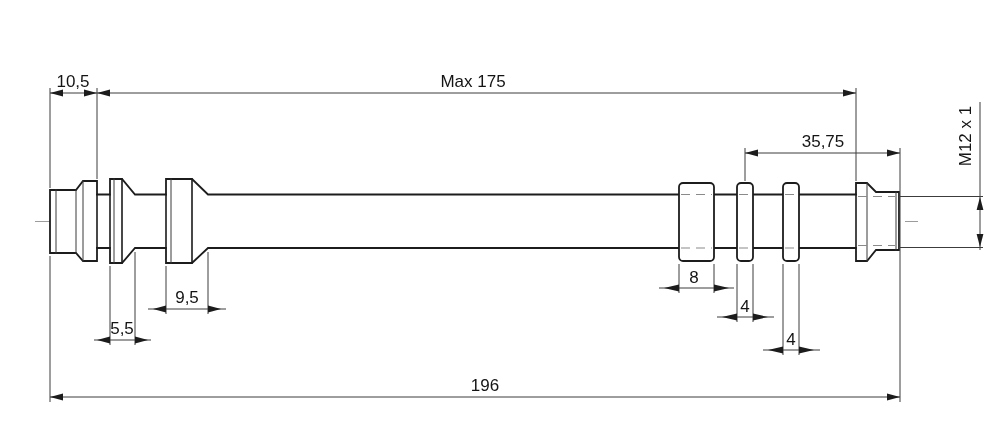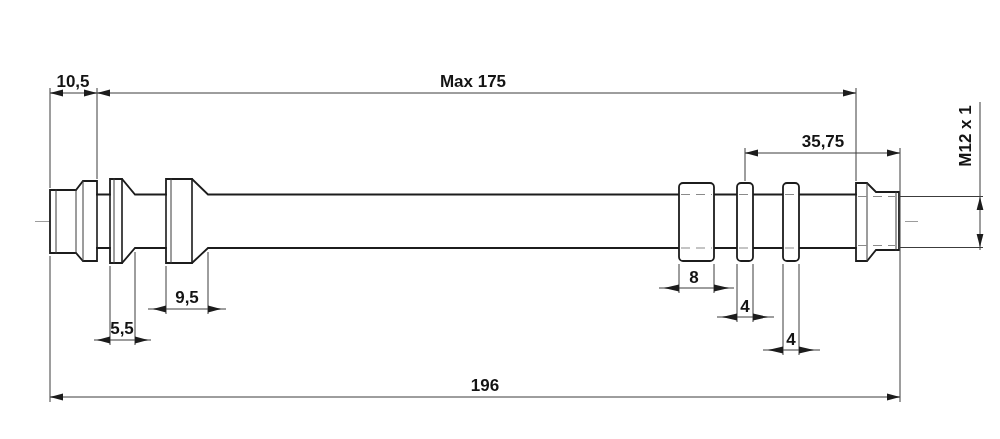--- a/index.html
+++ b/index.html
@@ -1,17 +1,17 @@
 <!DOCTYPE html>
 <html><head>
 <meta charset="utf-8">
 <style>
   html,body{margin:0;padding:0;background:#ffffff;}
   .stage{position:relative;width:1000px;height:439px;background:#ffffff;overflow:hidden;
-         font-family:"Liberation Sans",sans-serif;font-weight:bold;}
+         font-family:"Liberation Sans",sans-serif;}
   svg{display:block;}
   .outline{stroke:#1c1c1c;stroke-width:1.8;fill:none;stroke-linejoin:miter;stroke-linecap:square;}
   .fill-white{fill:#ffffff;}
   .edge{stroke:#1c1c1c;stroke-width:1.6;fill:none;stroke-linecap:square;}
   .edge-thin{stroke:#3a3a3a;stroke-width:1;fill:none;stroke-linecap:square;}
   .dim-line{stroke:#3c3c3c;stroke-width:1;fill:none;stroke-linecap:butt;}
   .arrow{fill:#1c1c1c;stroke:none;}
   .centerline{stroke:#9c9c9c;stroke-width:1.1;fill:none;stroke-dasharray:16 5 4 5;}
   .hidden-line{stroke:#8a8a8a;stroke-width:1.1;fill:none;stroke-dasharray:9 6;}
   .dim-text{font-family:"Liberation Sans",sans-serif;font-size:17px;fill:#141414;}

